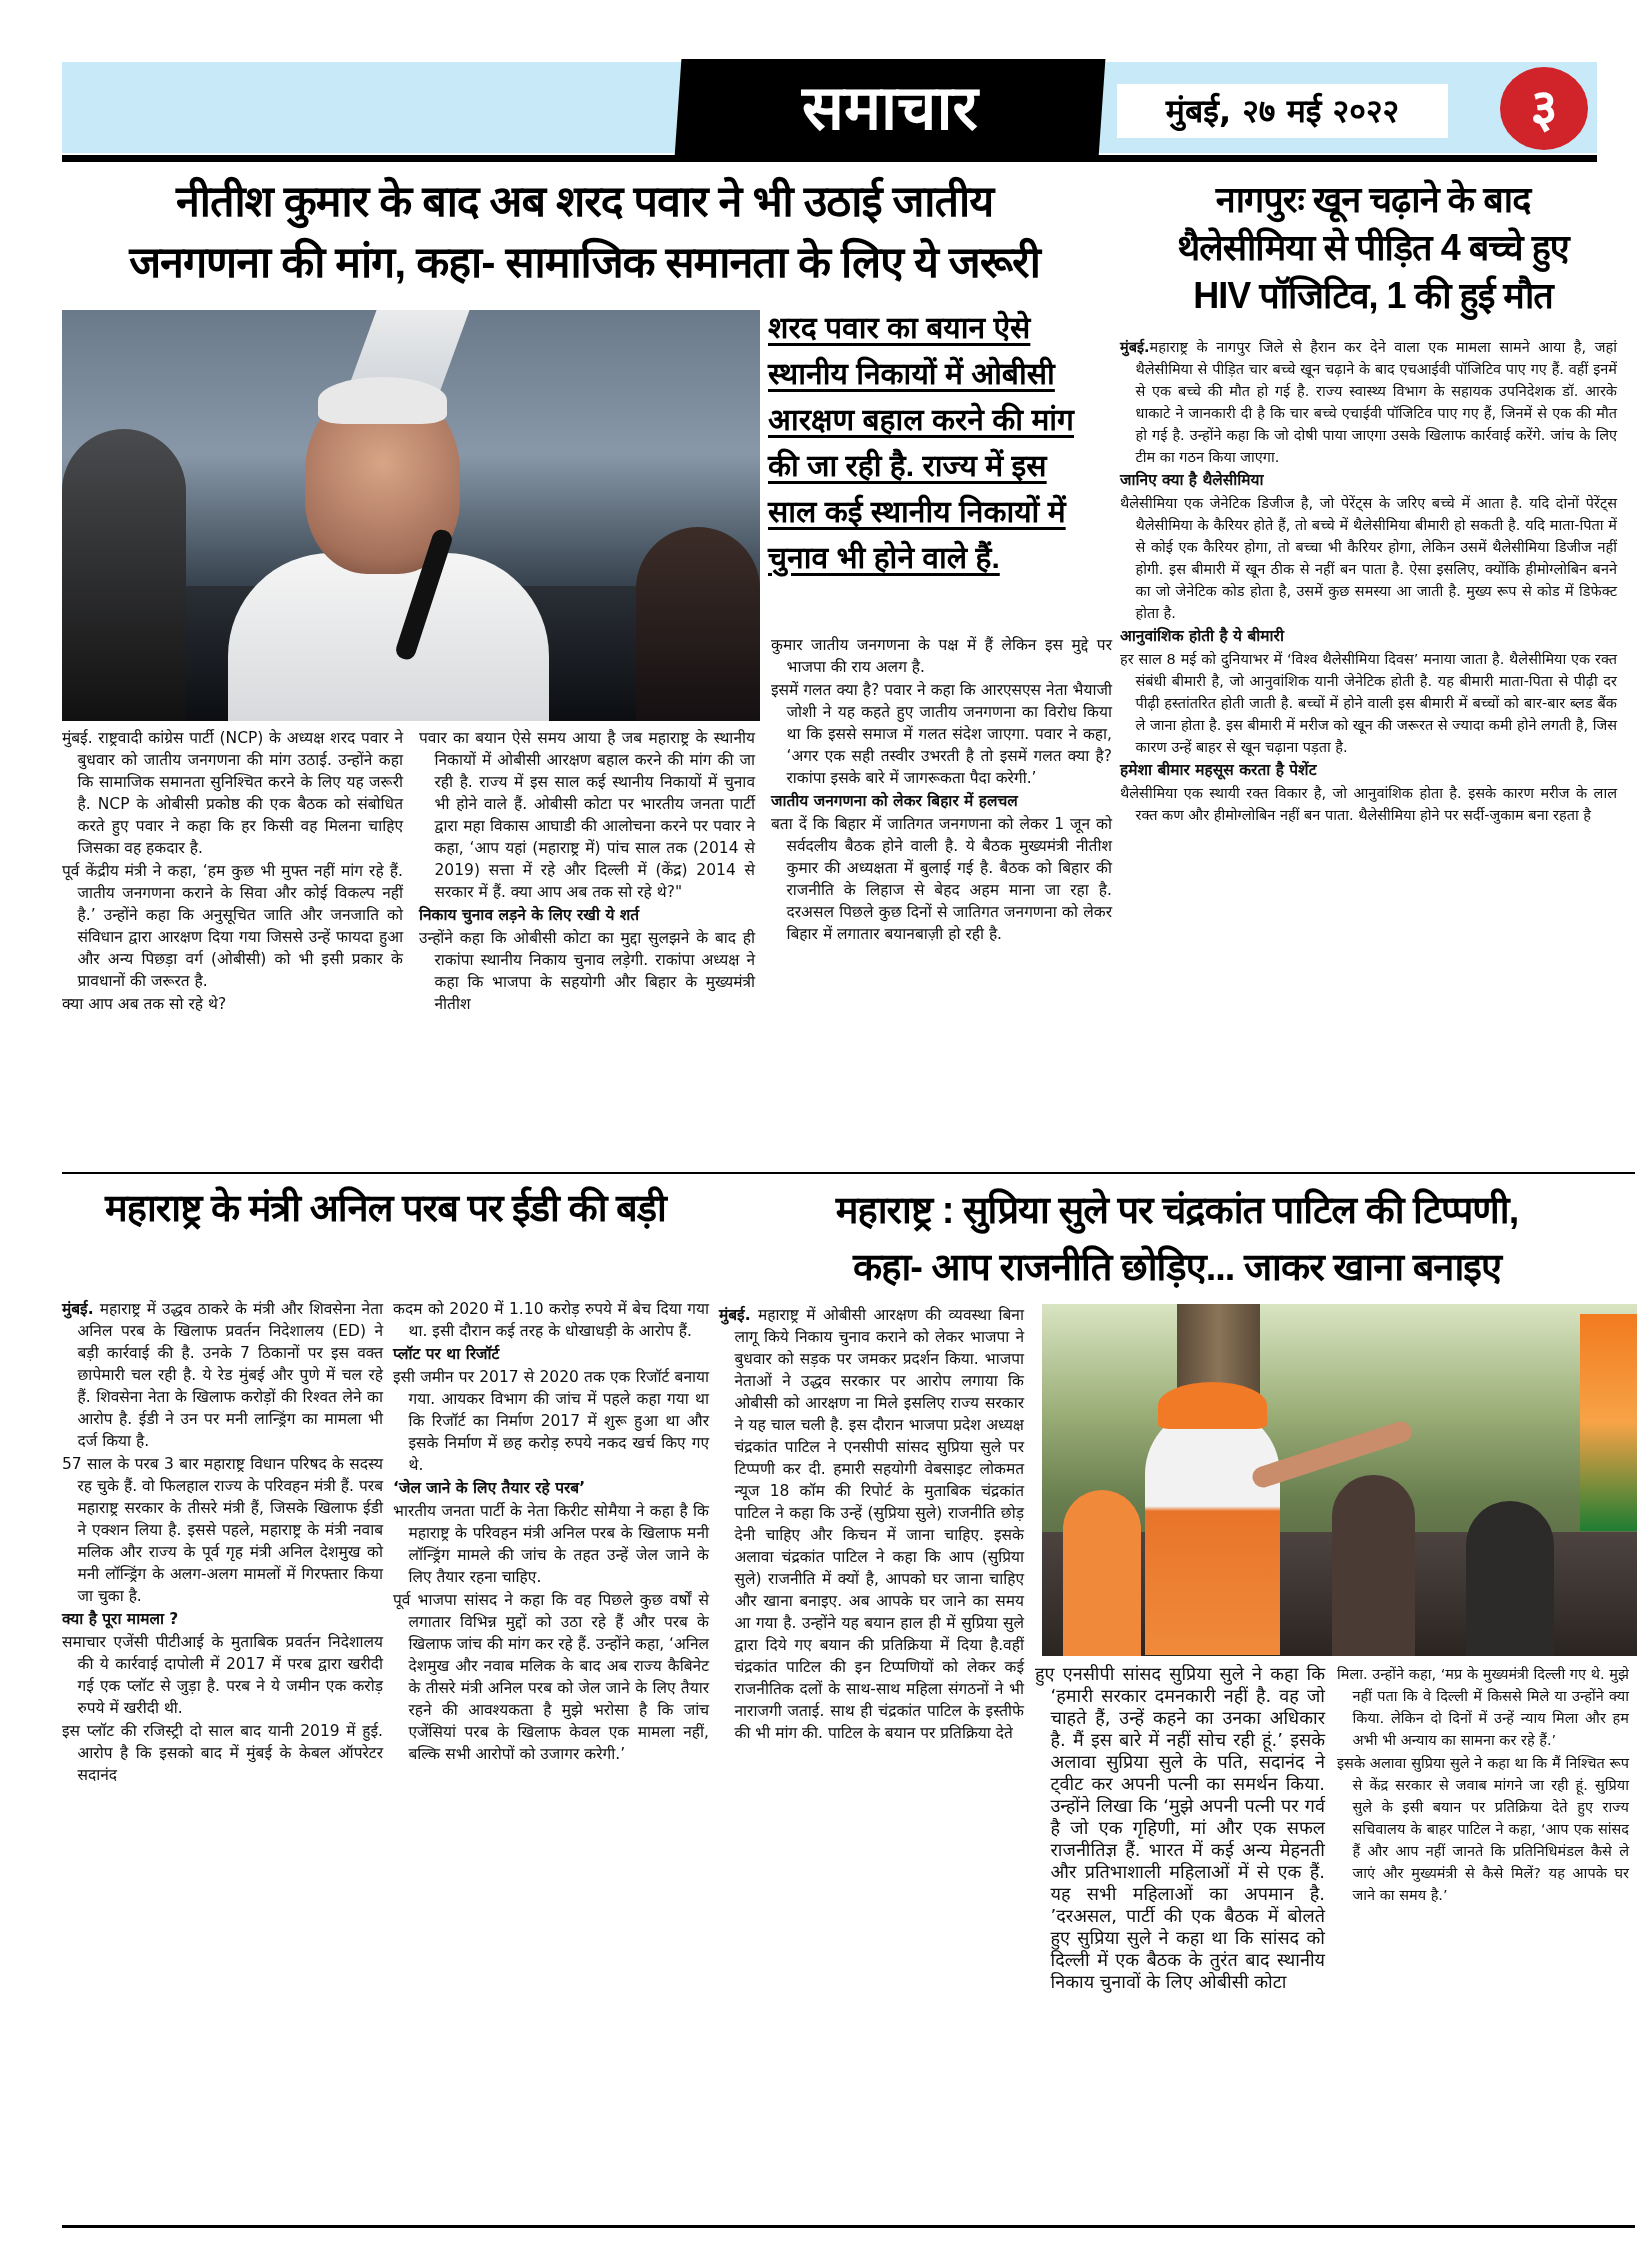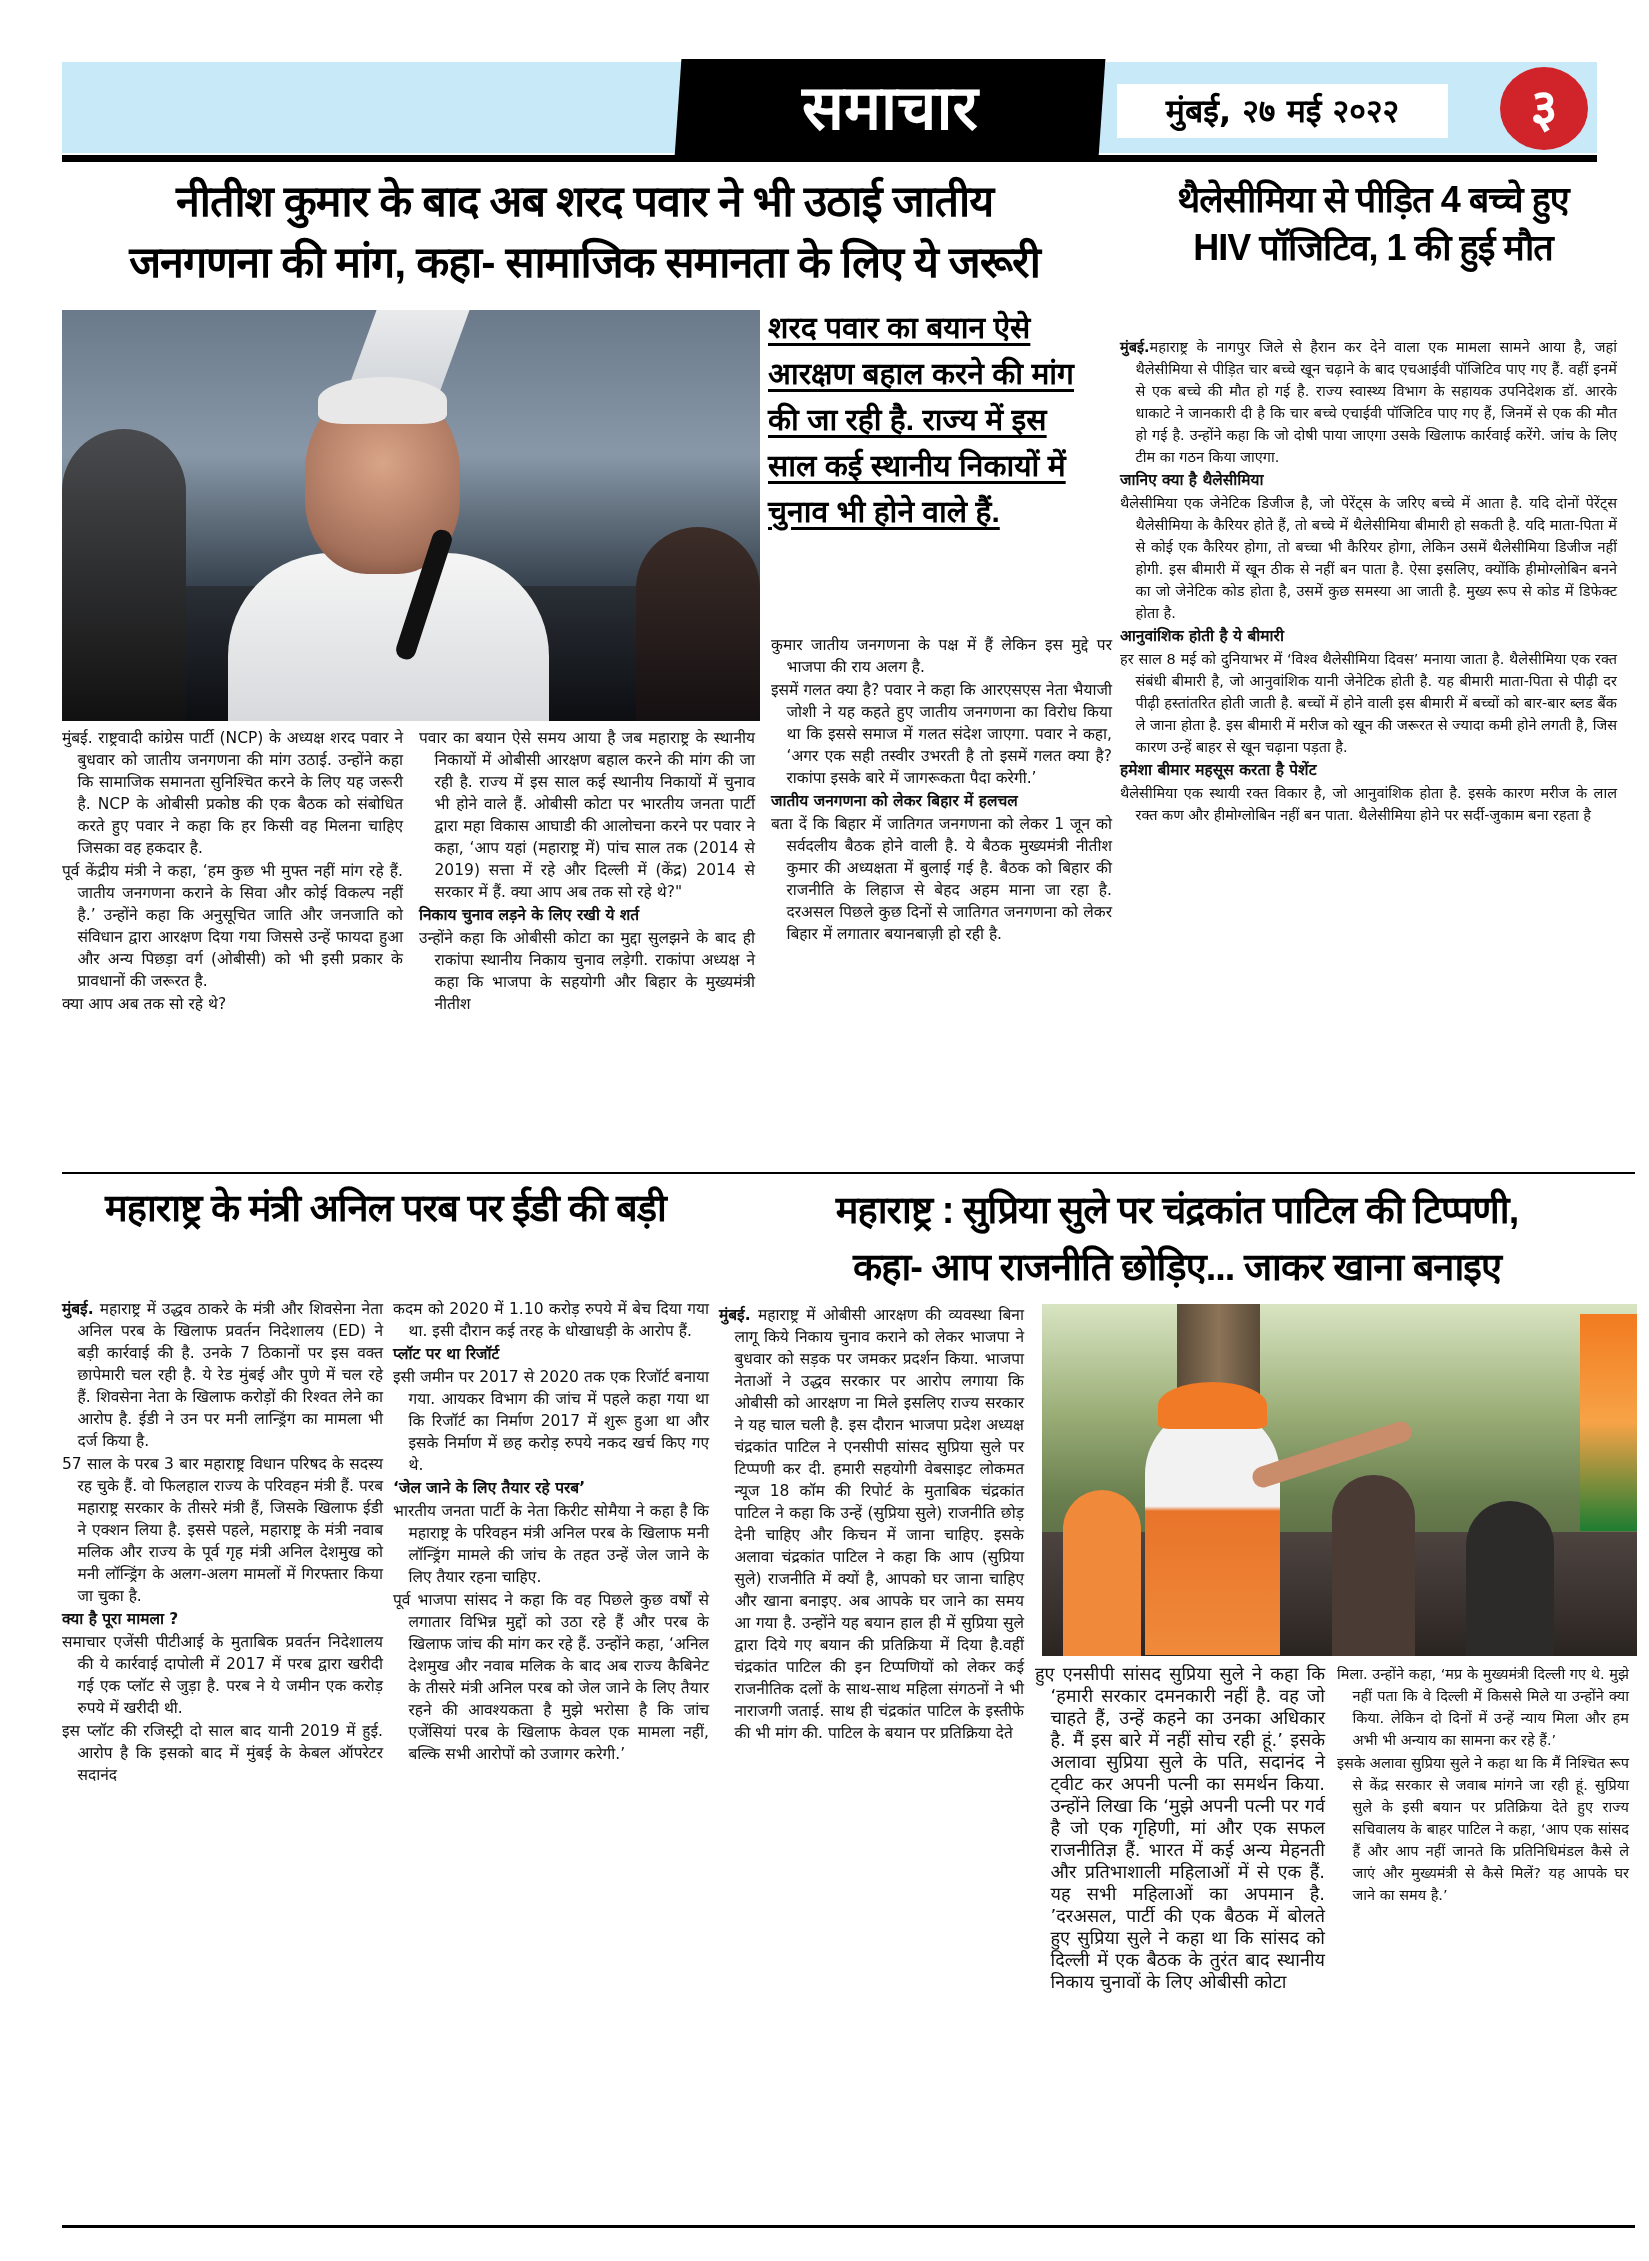--- a/index.html
+++ b/index.html
@@ -77,20 +77,21 @@
   <div class="person-left"></div>
   <div class="person-right"></div>
   <div class="shirt"></div>
   <div class="face"></div>
   <div class="hair"></div>
   <div class="mic"></div>
 </div>
 
 <div class="pullquote">
   <div><span>शरद पवार का बयान ऐसे</span></div>
+  <div><span>स्थानीय निकायों में ओबीसी</span></div>
   <div><span>आरक्षण बहाल करने की मांग</span></div>
   <div><span>की जा रही है. राज्य में इस</span></div>
   <div><span>साल कई स्थानीय निकायों में</span></div>
   <div><span>चुनाव भी होने वाले हैं.</span></div>
 </div>
 
 <div class="col" style="left:62px; top:727px; width:341px;">
   <p>मुंबई. राष्ट्रवादी कांग्रेस पार्टी (NCP) के अध्यक्ष शरद पवार ने बुधवार को जातीय जनगणना की मांग उठाई. उन्होंने कहा कि सामाजिक समानता सुनिश्चित करने के लिए यह जरूरी है. NCP के ओबीसी प्रकोष्ठ की एक बैठक को संबोधित करते हुए पवार ने कहा कि हर किसी वह मिलना चाहिए जिसका वह हकदार है.</p>
   <p>पूर्व केंद्रीय मंत्री ने कहा, ‘हम कुछ भी मुफ्त नहीं मांग रहे हैं. जातीय जनगणना कराने के सिवा और कोई विकल्प नहीं है.’ उन्होंने कहा कि अनुसूचित जाति और जनजाति को संविधान द्वारा आरक्षण दिया गया जिससे उन्हें फायदा हुआ और अन्य पिछड़ा वर्ग (ओबीसी) को भी इसी प्रकार के प्रावधानों की जरूरत है.</p>
   <p>क्या आप अब तक सो रहे थे?</p>
@@ -101,20 +102,21 @@
   <p>उन्होंने कहा कि ओबीसी कोटा का मुद्दा सुलझने के बाद ही राकांपा स्थानीय निकाय चुनाव लड़ेगी. राकांपा अध्यक्ष ने कहा कि भाजपा के सहयोगी और बिहार के मुख्यमंत्री नीतीश</p>
 </div>
 <div class="col" style="left:771px; top:634px; width:341px;">
   <p>कुमार जातीय जनगणना के पक्ष में हैं लेकिन इस मुद्दे पर भाजपा की राय अलग है.</p>
   <p>इसमें गलत क्या है? पवार ने कहा कि आरएसएस नेता भैयाजी जोशी ने यह कहते हुए जातीय जनगणना का विरोध किया था कि इससे समाज में गलत संदेश जाएगा. पवार ने कहा, ‘अगर एक सही तस्वीर उभरती है तो इसमें गलत क्या है? राकांपा इसके बारे में जागरूकता पैदा करेगी.’</p>
   <h4>जातीय जनगणना को लेकर बिहार में हलचल</h4>
   <p>बता दें कि बिहार में जातिगत जनगणना को लेकर 1 जून को सर्वदलीय बैठक होने वाली है. ये बैठक मुख्यमंत्री नीतीश कुमार की अध्यक्षता में बुलाई गई है. बैठक को बिहार की राजनीति के लिहाज से बेहद अहम माना जा रहा है. दरअसल पिछले कुछ दिनों से जातिगत जनगणना को लेकर बिहार में लगातार बयानबाज़ी हो रही है.</p>
 </div>
 
 <div class="headline" style="left:1117px; top:176px; width:512px; font-size:36px; line-height:48px;">
+  <div>नागपुरः खून चढ़ाने के बाद</div>
   <div>थैलेसीमिया से पीड़ित 4 बच्चे हुए</div>
   <div>HIV पॉजिटिव, 1 की हुई मौत</div>
 </div>
 <div class="col" style="left:1120px; top:336px; width:497px; font-size:14.5px; line-height:22px;">
   <p><b class="dateline-b">मुंबई.</b><span>महाराष्ट्र के नागपुर जिले से हैरान कर देने वाला एक मामला सामने आया है, जहां थैलेसीमिया से पीड़ित चार बच्चे खून चढ़ाने के बाद एचआईवी पॉजिटिव पाए गए हैं. वहीं इनमें से एक बच्चे की मौत हो गई है. राज्य स्वास्थ्य विभाग के सहायक उपनिदेशक डॉ. आरके धाकाटे ने जानकारी दी है कि चार बच्चे एचाईवी पॉजिटिव पाए गए हैं, जिनमें से एक की मौत हो गई है. उन्होंने कहा कि जो दोषी पाया जाएगा उसके खिलाफ कार्रवाई करेंगे. जांच के लिए टीम का गठन किया जाएगा.</span></p>
   <h4>जानिए क्या है थैलेसीमिया</h4>
   <p>थैलेसीमिया एक जेनेटिक डिजीज है, जो पेरेंट्स के जरिए बच्चे में आता है. यदि दोनों पेरेंट्स थैलेसीमिया के कैरियर होते हैं, तो बच्चे में थैलेसीमिया बीमारी हो सकती है. यदि माता-पिता में से कोई एक कैरियर होगा, तो बच्चा भी कैरियर होगा, लेकिन उसमें थैलेसीमिया डिजीज नहीं होगी. इस बीमारी में खून ठीक से नहीं बन पाता है. ऐसा इसलिए, क्योंकि हीमोग्लोबिन बनने का जो जेनेटिक कोड होता है, उसमें कुछ समस्या आ जाती है. मुख्य रूप से कोड में डिफेक्ट होता है.</p>
   <h4>आनुवांशिक होती है ये बीमारी</h4>
   <p>हर साल 8 मई को दुनियाभर में ‘विश्व थैलेसीमिया दिवस’ मनाया जाता है. थैलेसीमिया एक रक्त संबंधी बीमारी है, जो आनुवांशिक यानी जेनेटिक होती है. यह बीमारी माता-पिता से पीढ़ी दर पीढ़ी हस्तांतरित होती जाती है. बच्चों में होने वाली इस बीमारी में बच्चों को बार-बार ब्लड बैंक ले जाना होता है. इस बीमारी में मरीज को खून की जरूरत से ज्यादा कमी होने लगती है, जिस कारण उन्हें बाहर से खून चढ़ाना पड़ता है.</p>
   <h4>हमेशा बीमार महसूस करता है पेशेंट</h4>

